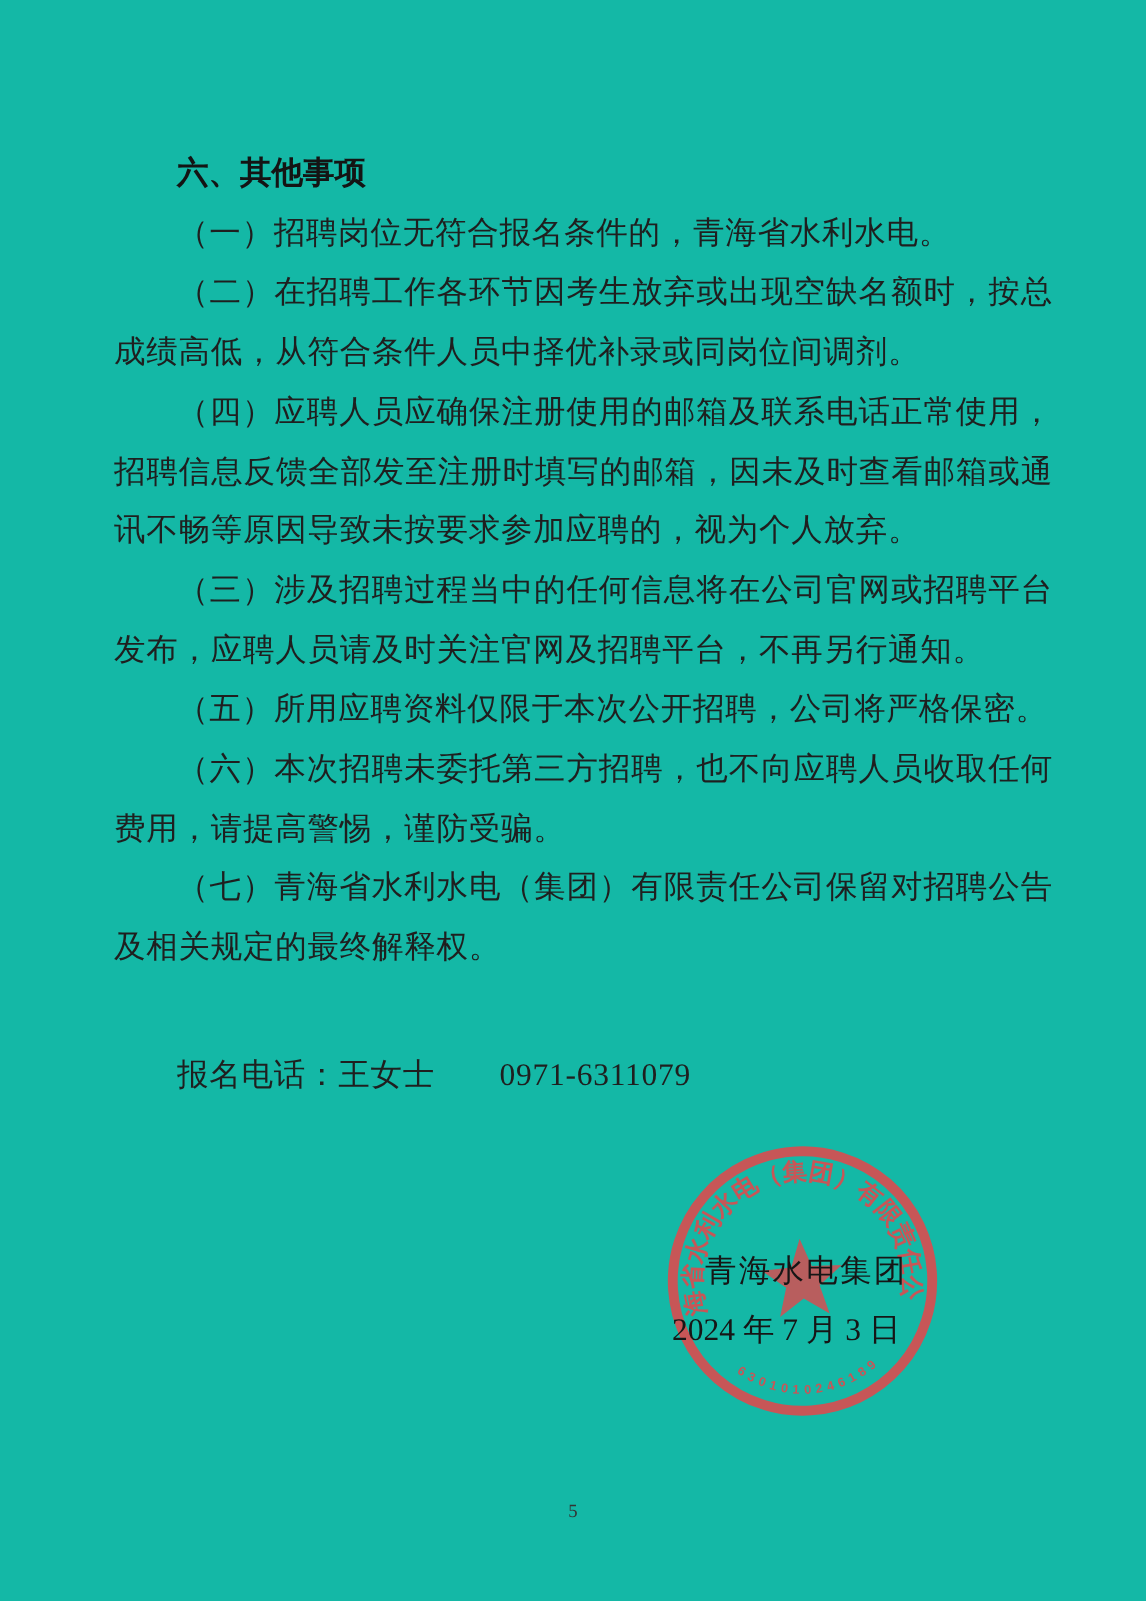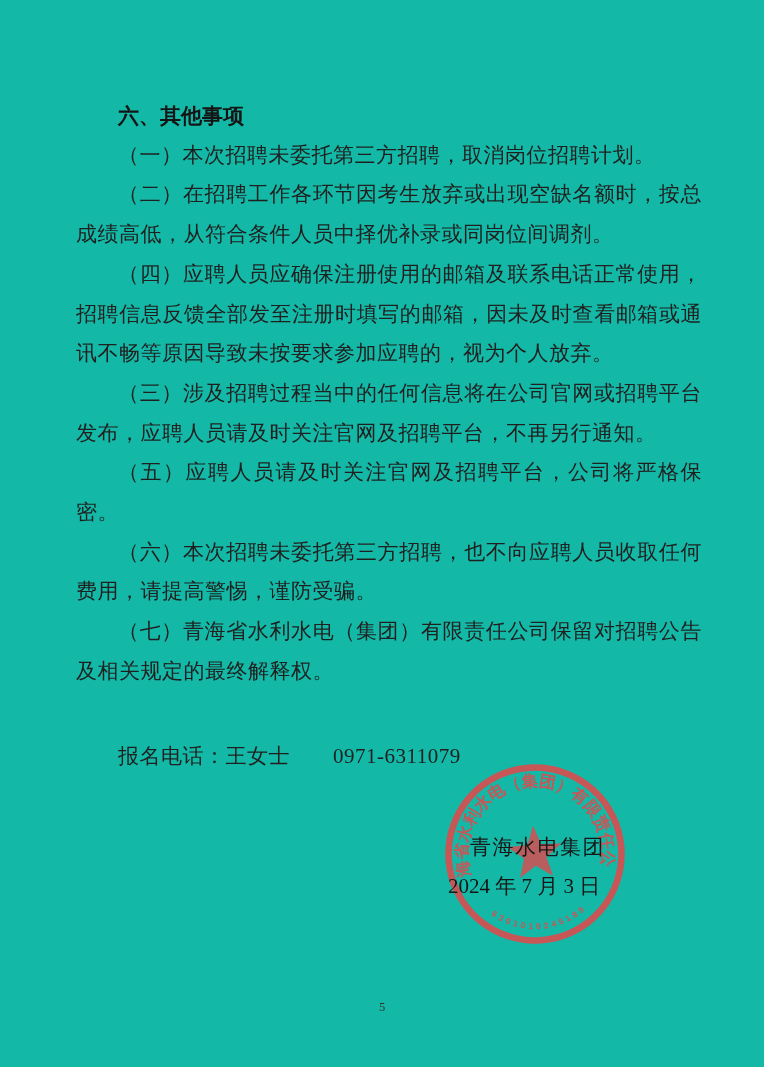--- a/index.html
+++ b/index.html
@@ -84,25 +84,25 @@
     color: #333333;
   }
 </style>
 </head>
 <body>
 
 <div class="page">
 
   <div class="content">
     <h2 class="heading">六、其他事项</h2>
-    <p class="para">（一）本次招聘未委托第三方招聘，取消岗位招聘计划。</p>
+    <p class="para">（一）招聘岗位无符合报名条件的，青海省水利水电。</p>
     <p class="para">（二）在招聘工作各环节因考生放弃或出现空缺名额时，按总成绩高低，从符合条件人员中择优补录或同岗位间调剂。</p>
     <p class="para">（四）应聘人员应确保注册使用的邮箱及联系电话正常使用，招聘信息反馈全部发至注册时填写的邮箱，因未及时查看邮箱或通讯不畅等原因导致未按要求参加应聘的，视为个人放弃。</p>
     <p class="para">（三）涉及招聘过程当中的任何信息将在公司官网或招聘平台发布，应聘人员请及时关注官网及招聘平台，不再另行通知。</p>
-    <p class="para">（五）应聘人员请及时关注官网及招聘平台，公司将严格保密。</p>
+    <p class="para">（五）所用应聘资料仅限于本次公开招聘，公司将严格保密。</p>
     <p class="para">（六）本次招聘未委托第三方招聘，也不向应聘人员收取任何费用，请提高警惕，谨防受骗。</p>
     <p class="para">（七）青海省水利水电（集团）有限责任公司保留对招聘公告及相关规定的最终解释权。</p>
     <p class="para contact">报名电话：王女士　　0971-6311079</p>
   </div>
 
   <div class="seal-wrap">
     <svg width="188" height="188" viewBox="0 0 200 200">
       <circle cx="100" cy="100" r="92" fill="none" stroke-width="7" stroke="#e0494d"></circle>
       <path id="sealArcTop" d="M 32.3 124.6 A 72 72 0 1 1 167.7 124.6" fill="none"></path>
       <path id="sealArcBottom" d="M 38.7 151.4 A 80 80 0 0 0 161.3 151.4" fill="none"></path>

